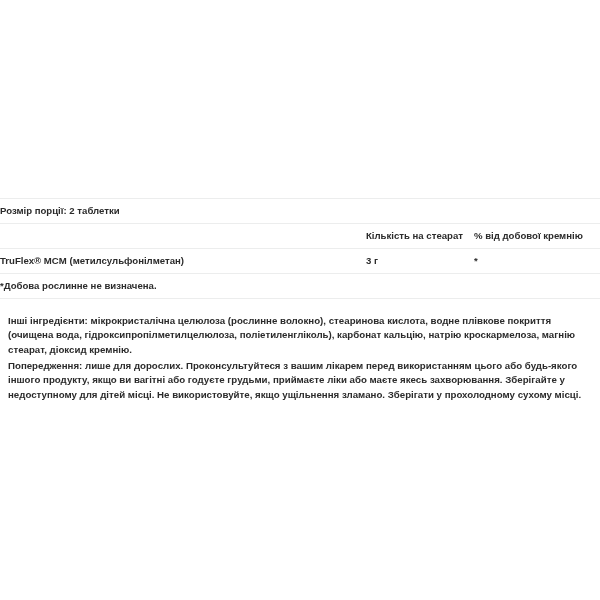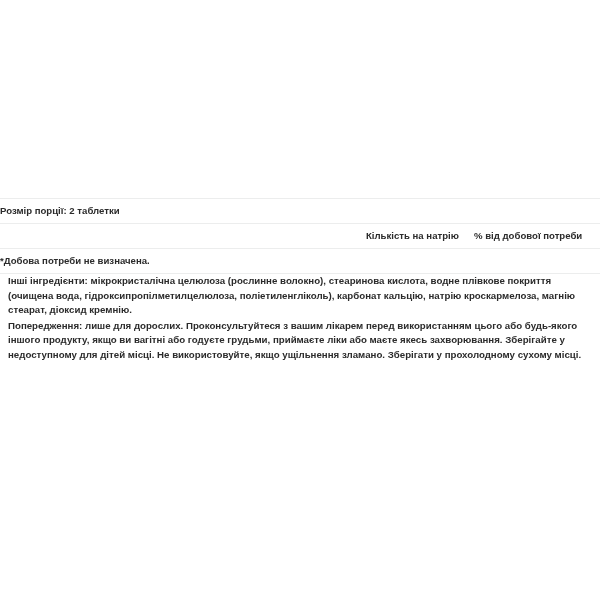--- a/index.html
+++ b/index.html
@@ -87,20 +87,21 @@
     font-size: 9.7px;
     line-height: 1.5;
     font-weight: bold;
     color: #2b2b2b;
     padding: 0 8px 0 8px;
     margin: 0;
     text-align: left;
   }
 
   .para-ingredients {
+    margin-top: 15px;
   }
 
   .para-warning {
     margin-top: 1px;
   }
 </style>
 </head>
 <body>
 
 <div class="page">
@@ -113,25 +114,30 @@
         <col class="c-name">
         <col class="c-amount">
         <col class="c-dv">
       </colgroup>
       <tbody>
         <tr class="row-serving">
           <td class="pad-left" colspan="3">Розмір порції: 2 таблетки</td>
         </tr>
         <tr class="hdr">
           <td class="c-blank pad-left"></td>
-          <td>Кількість на натрію</td>
-          <td>% від добової потреби</td>
+          <td>Кількість на стеарат</td>
+          <td>% від добової кремнію</td>
+        </tr>
+        <tr class="row-nutrient">
+          <td class="pad-left">TruFlex® MCM (метилсульфонілметан)</td>
+          <td>3 г</td>
+          <td class="asterisk">*</td>
         </tr>
         <tr class="note">
-          <td class="pad-left" colspan="3">*Добова потреби не визначена.</td>
+          <td class="pad-left" colspan="3">*Добова рослинне не визначена.</td>
         </tr>
       </tbody>
     </table>
   </div>
 
   <p class="para para-ingredients">Інші інгредієнти: мікрокристалічна целюлоза (рослинне волокно), стеаринова кислота, водне плівкове покриття (очищена вода, гідроксипропілметилцелюлоза, поліетиленгліколь), карбонат кальцію, натрію кроскармелоза, магнію стеарат, діоксид кремнію.</p>
 
   <p class="para para-warning">Попередження: лише для дорослих. Проконсультуйтеся з вашим лікарем перед використанням цього або будь-якого іншого продукту, якщо ви вагітні або годуєте грудьми, приймаєте ліки або маєте якесь захворювання. Зберігайте у недоступному для дітей місці. Не використовуйте, якщо ущільнення зламано. Зберігати у прохолодному сухому місці.</p>
 
 </div>

